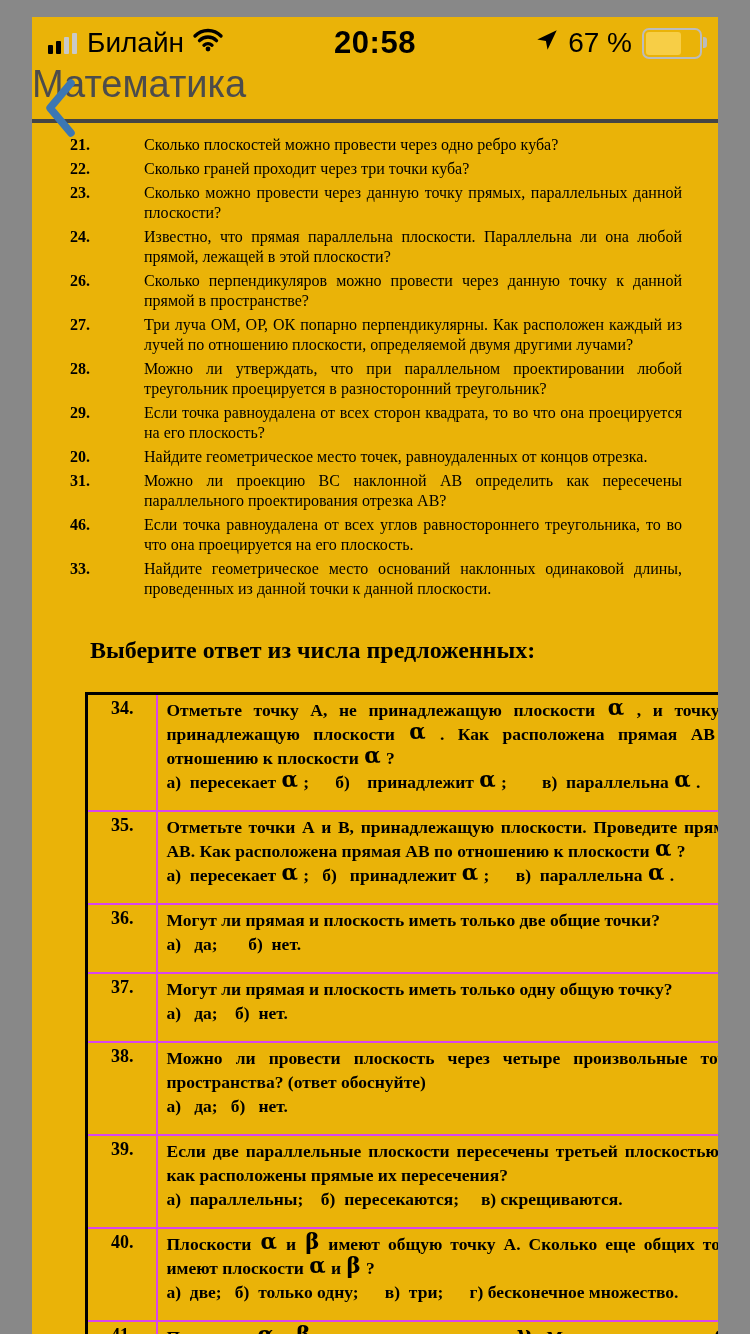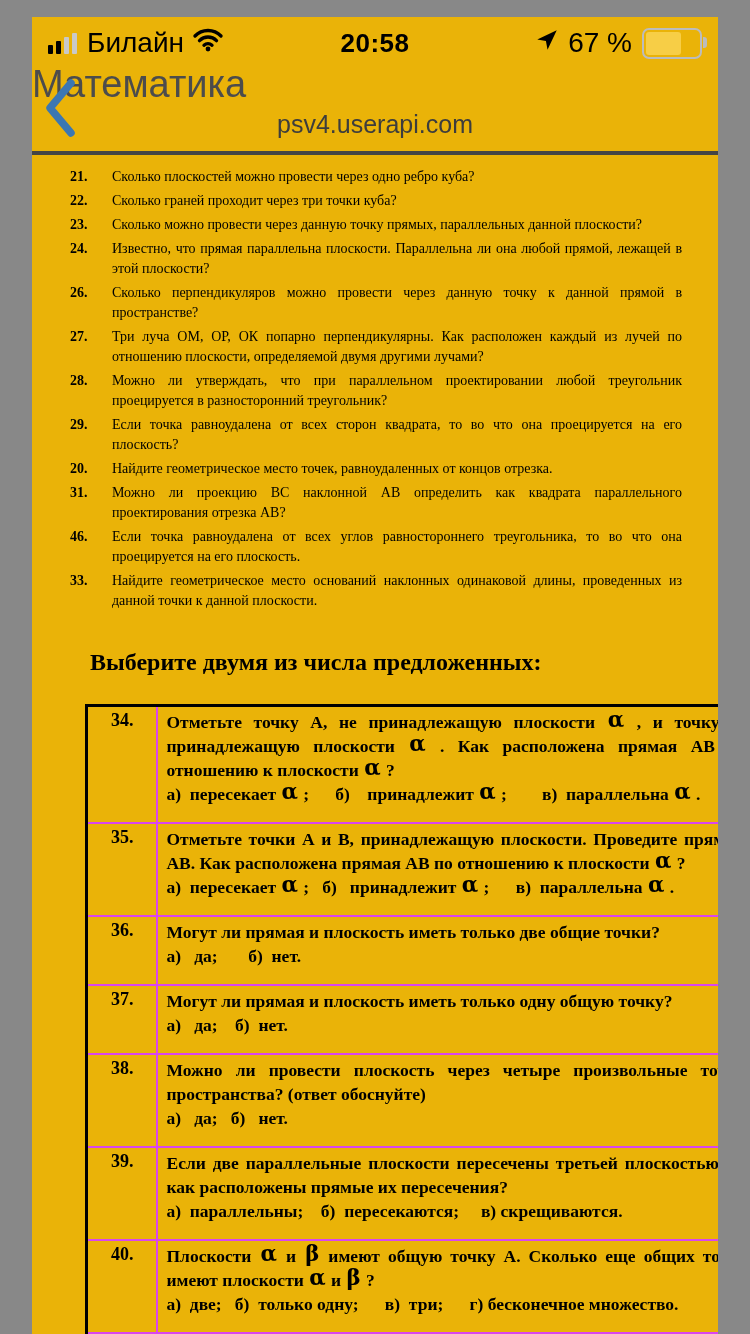--- a/index.html
+++ b/index.html
@@ -16,36 +16,36 @@
   }
   .sb-left, .sb-right { display:flex; align-items:center; gap:8px; }
   .sig-bars { display:flex; align-items:flex-end; gap:3px; margin-right:2px; }
   .sig-bars i { display:block; width:5px; border-radius:1px; }
   .sig-bars i:nth-child(1){ height:9px;  background:#000; }
   .sig-bars i:nth-child(2){ height:13px; background:#000; }
   .sig-bars i:nth-child(3){ height:17px; background:#c9c9c9; }
   .sig-bars i:nth-child(4){ height:21px; background:#c9c9c9; }
   .sb-time {
     position:absolute; left:50%; transform:translateX(-50%);
-    font-size:26px; font-weight:600; letter-spacing:0.5px;
+    font-size:31px; font-weight:600; letter-spacing:0.5px;
   }
   .battery { width:56px; height:27px; border:2px solid #bcbcbc; border-radius:7px; position:relative; margin-left:2px; }
   .battery-fill { position:absolute; left:2px; top:2px; bottom:2px; width:62%; border-radius:3px; }
   .battery-nub { position:absolute; right:-7px; top:7px; width:4px; height:11px; background:#bcbcbc; border-radius:0 3px 3px 0; }
 
   
   .nav-header { position:relative; padding-top:2px; }
   .back-button { position:absolute; left:10px; top:12px; width:52px; height:74px; cursor:pointer; display:flex; align-items:center; }
   .nav-title { font-size:38px; font-weight:400; color:#4c4c4c; line-height:1.15; }
   .nav-subtitle { text-align:center; font-size:25px; color:#3d3d3d; margin-top:3px; }
   .page-divider { height:4px; background:#454545; margin-top:12px; }
 
   
   .doc { padding:12px 36px 0 38px; font-family:"Liberation Serif", serif; }
-  .q-item { display:flex; margin-bottom:4px; font-size:14px; line-height:20px; }
+  .q-item { display:flex; margin-bottom:4px; font-size:16px; line-height:20px;gap:32px; }
   .q-num { flex:0 0 42px; font-weight:700; }
   .q-text { flex:1; text-align:justify; }
 
   .section-heading {
     font-family:"Liberation Serif", serif; font-weight:700; font-size:24px;
     margin:38px 0 0 20px; color:#000;
   }
 
   
   .answers-table {
@@ -103,21 +103,20 @@
 
   <div class="nav-header">
     <div class="back-button">
       <span>
         <svg width="36" height="62" viewBox="0 0 36 62">
           <polyline points="29,6 8,31 29,56" fill="none" stroke="#3b77b3" stroke-width="7.5" stroke-linecap="round" stroke-linejoin="round"></polyline>
         </svg>
       </span>
     </div>
     <div class="nav-title">Математика</div>
-    <div class="nav-subtitle">psv4.userapi.com</div>
     <div class="page-divider"></div>
   </div>
 
   <div class="doc">
     <div>
         <div class="q-item">
           <div class="q-num">21.</div>
           <div class="q-text">Сколько плоскостей можно провести через одно ребро куба?</div>
         </div>
         <div class="q-item">
@@ -147,33 +146,33 @@
         <div class="q-item">
           <div class="q-num">29.</div>
           <div class="q-text">Если точка равноудалена от всех сторон квадрата, то во что она проецируется на его плоскость?</div>
         </div>
         <div class="q-item">
           <div class="q-num">20.</div>
           <div class="q-text">Найдите геометрическое место точек, равноудаленных от концов отрезка.</div>
         </div>
         <div class="q-item">
           <div class="q-num">31.</div>
-          <div class="q-text">Можно ли проекцию ВС наклонной АВ определить как квадрата параллельного проектирования отрезка АВ?</div>
+          <div class="q-text">Можно ли проекцию ВС наклонной АВ определить как пересечены параллельного проектирования отрезка АВ?</div>
         </div>
         <div class="q-item">
           <div class="q-num">46.</div>
           <div class="q-text">Если точка равноудалена от всех углов  равностороннего треугольника, то во что она проецируется на его плоскость.</div>
         </div>
         <div class="q-item">
           <div class="q-num">33.</div>
           <div class="q-text">Найдите геометрическое место оснований наклонных одинаковой длины, проведенных из данной точки к данной плоскости.</div>
         </div>
       </div>
 
-    <div class="section-heading">Выберите двумя из числа предложенных:</div>
+    <div class="section-heading">Выберите ответ из числа предложенных:</div>
 
     <table class="answers-table">
       <tbody>
           <tr>
             <td class="cell-num">34.</td>
             <td class="cell-text">
               <div class="q-par">Отметьте точку А, не принадлежащую плоскости <span class="greek">α</span> , и точку В, принадлежащую плоскости <span class="greek">α</span> . Как расположена прямая АВ по отношению к плоскости <span class="greek">α</span> ?</div>
               <div class="ans-line">а)  пересекает <span class="greek">α</span> ;      б)    принадлежит <span class="greek">α</span> ;        в)  параллельна <span class="greek">α</span> .</div>
             </td>
             <td class="cell-empty"></td>

